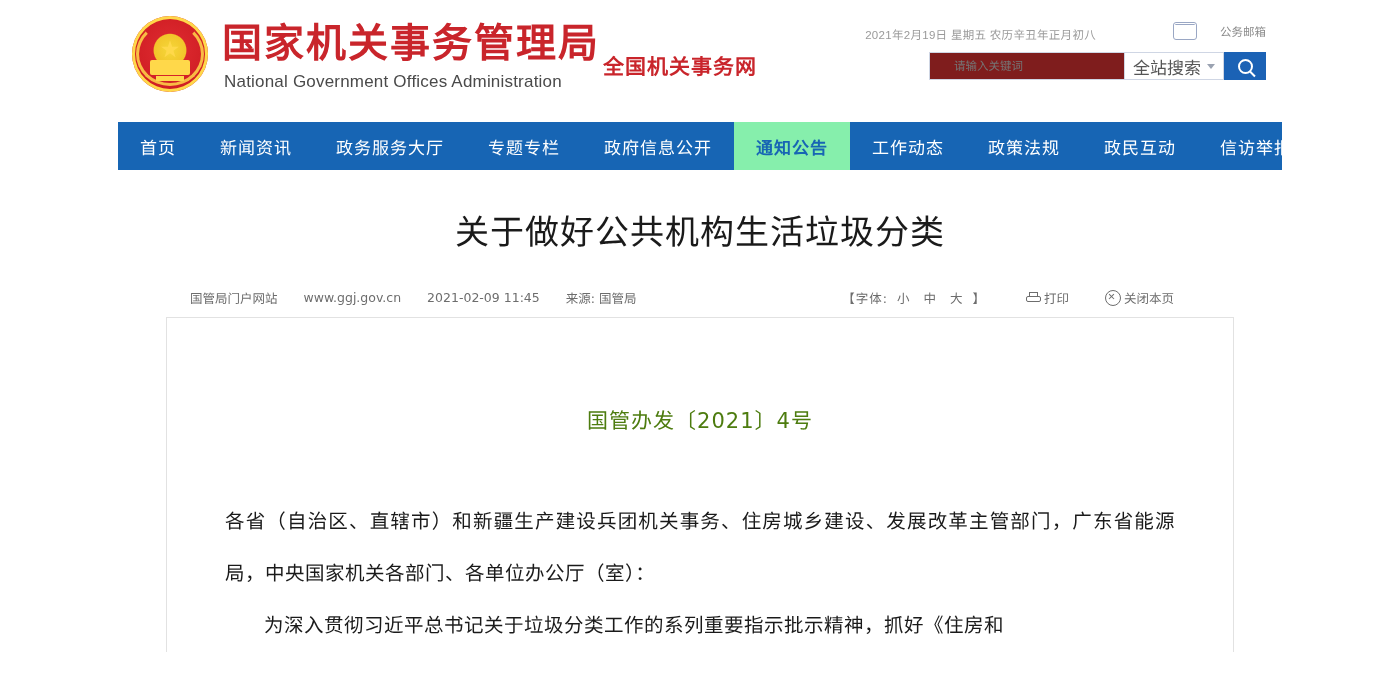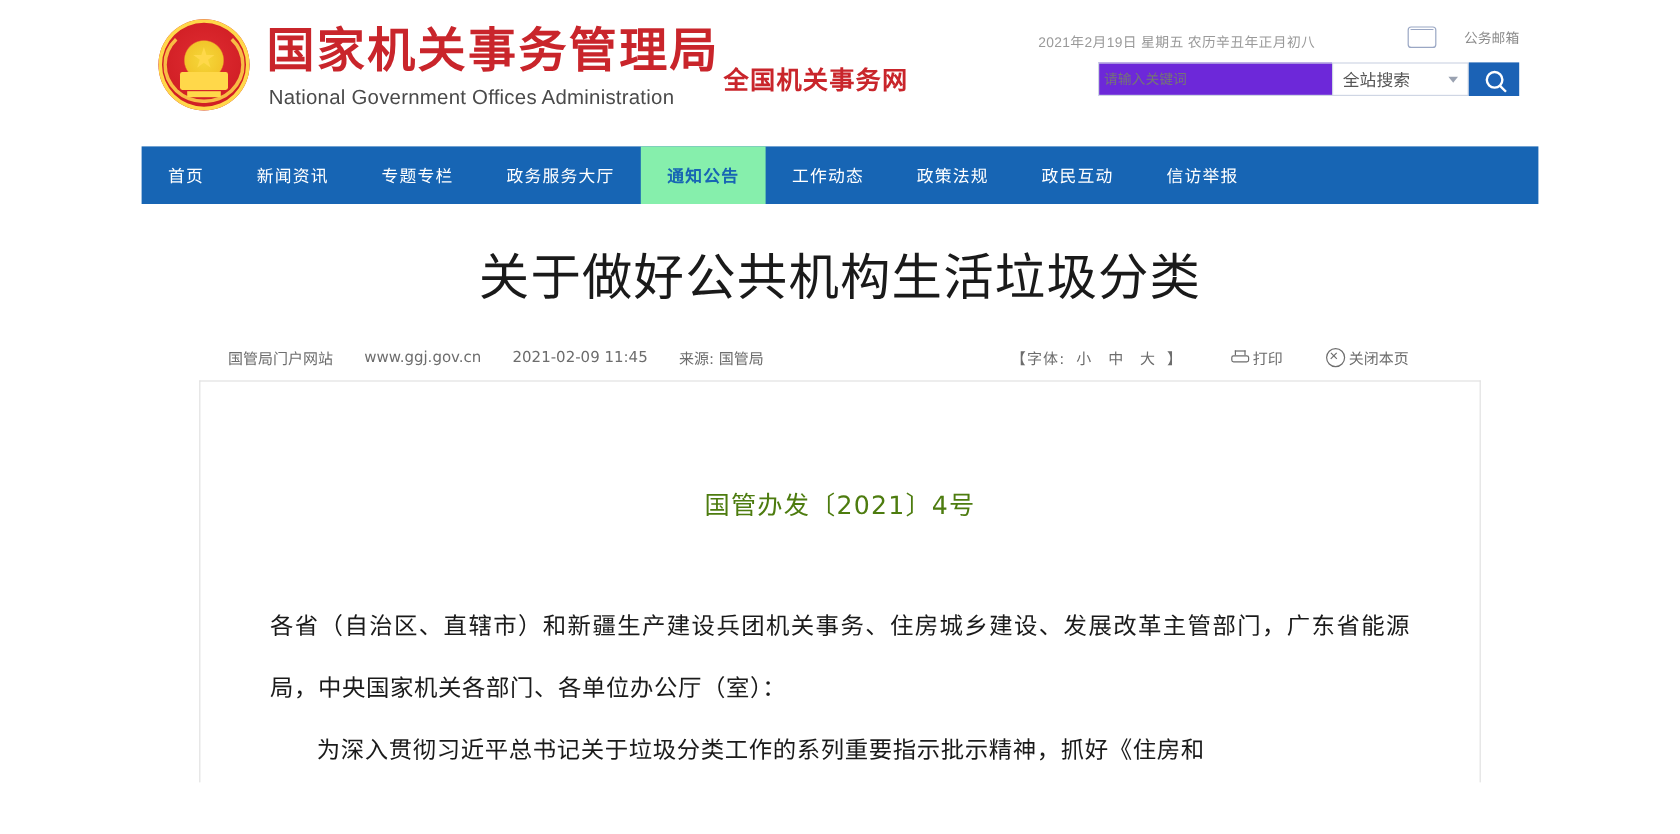--- a/index.html
+++ b/index.html
@@ -180,34 +180,34 @@
     top: 52px;
     display: flex;
     height: 28px;
   }
   .search-input {
     width: 195px;
     height: 28px;
     box-sizing: border-box;
     border: 1px solid #cfd6e4;
     border-right: none;
-    background: #6d28d9;
+    background: #7f1d1d;
     font-size: 11.5px;
     color: #b5b5b5;
-    padding: 0 4px;
+    padding: 0 24px;
     outline: none;
     font-family: "DejaVu Sans", sans-serif;
   }
   .search-select {
-    width: 114px;
+    width: 100px;
     height: 28px;
     box-sizing: border-box;
     border: 1px solid #cfd6e4;
     background: #fff;
-    font-size: 14px;
+    font-size: 17px;
     color: #555;
     padding: 0 8px;
     display: flex;
     align-items: center;
     justify-content: space-between;
     font-family: "DejaVu Sans", sans-serif;
   }
   .caret-down {
     width: 0; height: 0;
     border-left: 4px solid transparent;
@@ -248,41 +248,41 @@
     background: #1765b4;
     display: flex;
     align-items: stretch;
     font-family: "DejaVu Sans", sans-serif;
   }
   .nav-item {
     display: flex;
     align-items: center;
     justify-content: center;
     color: #ffffff;
-    font-size: 14px;
+    font-size: 17px;
     letter-spacing: 1px;
     padding: 0 22px;
     cursor: pointer;
     white-space: nowrap;
   }
   .nav-item.active {
     background: #86efac;
     color: #1765b4;
     font-weight: bold;
   }
 
   
   .article {
     position: relative;
     background: #fff;
   }
   .art-title {
     text-align: center;
     font-family: "DejaVu Sans", sans-serif;
-    font-size: 42px;
+    font-size: 34px;
     color: #1a1a1a;
     line-height: 52px;
     letter-spacing: 1px;
     padding-top: 36px;
   }
   .meta {
     display: flex;
     align-items: center;
     margin: 30px 72px 0 72px;
     font-size: 12.5px;
@@ -414,22 +414,23 @@
         </div>
         <div class="search-btn">
           <span class="mag"></span>
         </div>
       </div>
     </div>
 
     <div class="nav">
       <div class="nav-item">首页</div>
       <div class="nav-item">新闻资讯</div>
+      <div class="nav-item">政务服务大厅</div>
       <div class="nav-item">专题专栏</div>
-      <div class="nav-item">政务服务大厅</div>
+      <div class="nav-item">政府信息公开</div>
       <div class="nav-item active">通知公告</div>
       <div class="nav-item">工作动态</div>
       <div class="nav-item">政策法规</div>
       <div class="nav-item">政民互动</div>
       <div class="nav-item">信访举报</div>
     </div>
 
     <div class="article">
 
       <div class="art-title">

